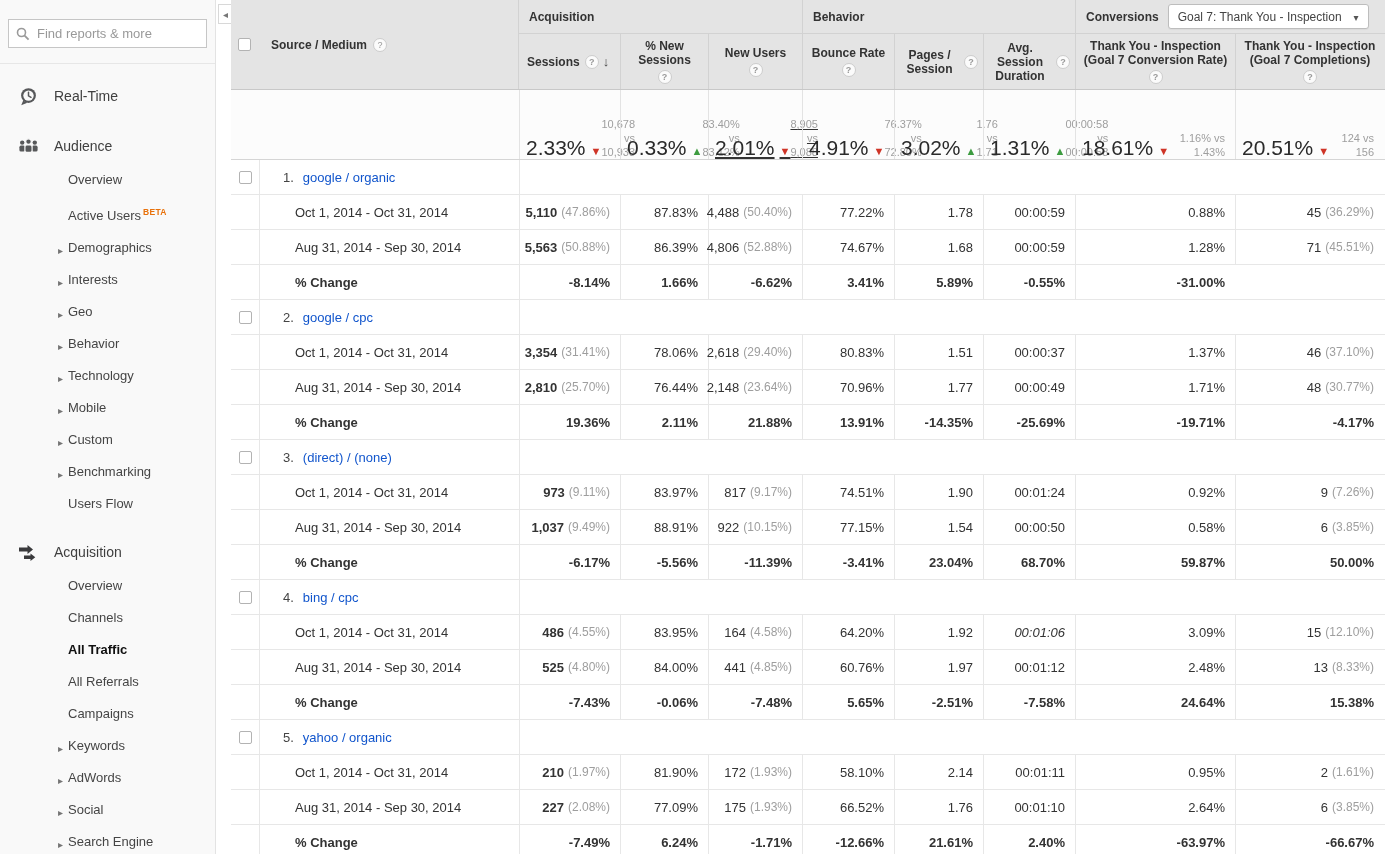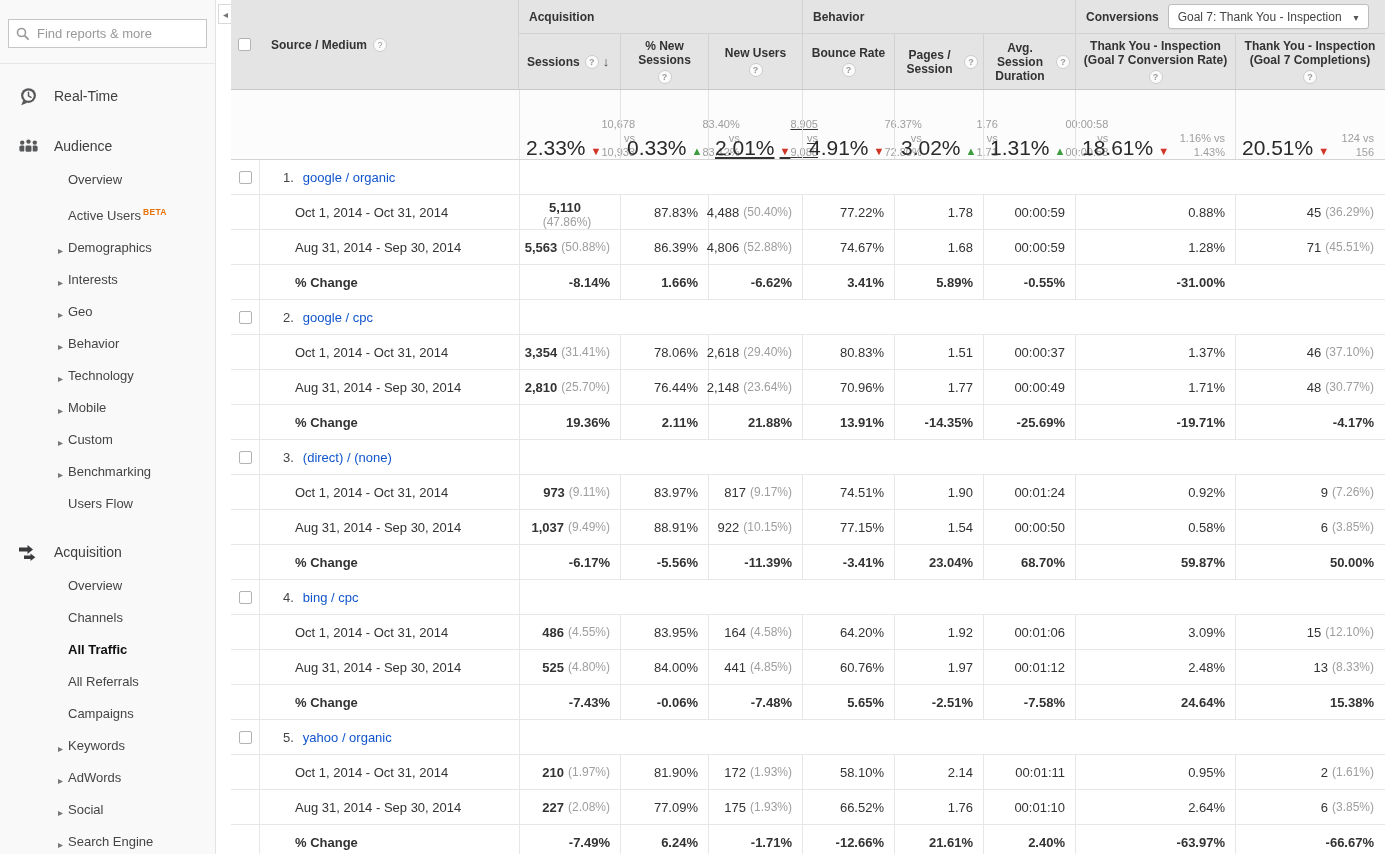--- a/index.html
+++ b/index.html
@@ -300,21 +300,21 @@
           <div class="c num" style="width: 89px;"></div>
           <div class="c num" style="width: 92px;"></div>
           <div class="c num" style="width: 160px;"></div>
           <div class="c num" style="width: 149px;"></div>
         </div>
         <div class="drow">
           <div class="c cbcell" style="width: 28px;"></div>
           <div class="c datelabel bl" style="width: 260px;">
             <span>Oct 1, 2014 - Oct 31, 2014</span>
           </div>
-          <div class="c num bl" style="width: 101px; flex-direction: column;">
+          <div class="c num bl" style="width: 101px;">
             <span class="bold">5,110</span>
             <span class="sub">(47.86%)</span>
           </div>
           <div class="c num bl" style="width: 88px;">
             <span>87.83%</span>
           </div>
           <div class="c num bl" style="width: 94px;">
             <span>4,488</span>
             <span class="sub">(50.40%)</span>
           </div>
@@ -653,21 +653,21 @@
           <div class="c num bl" style="width: 94px;">
             <span>164</span>
             <span class="sub">(4.58%)</span>
           </div>
           <div class="c num bl" style="width: 92px;">
             <span>64.20%</span>
           </div>
           <div class="c num bl" style="width: 89px;">
             <span>1.92</span>
           </div>
-          <div class="c num bl" style="width: 92px;">
+          <div class="c num bl" style="width: 92px; font-style: italic;">
             <span>00:01:06</span>
           </div>
           <div class="c num bl" style="width: 160px;">
             <span>3.09%</span>
           </div>
           <div class="c num bl" style="width: 149px;">
             <span>15</span>
             <span class="sub">(12.10%)</span>
           </div>
         </div>

